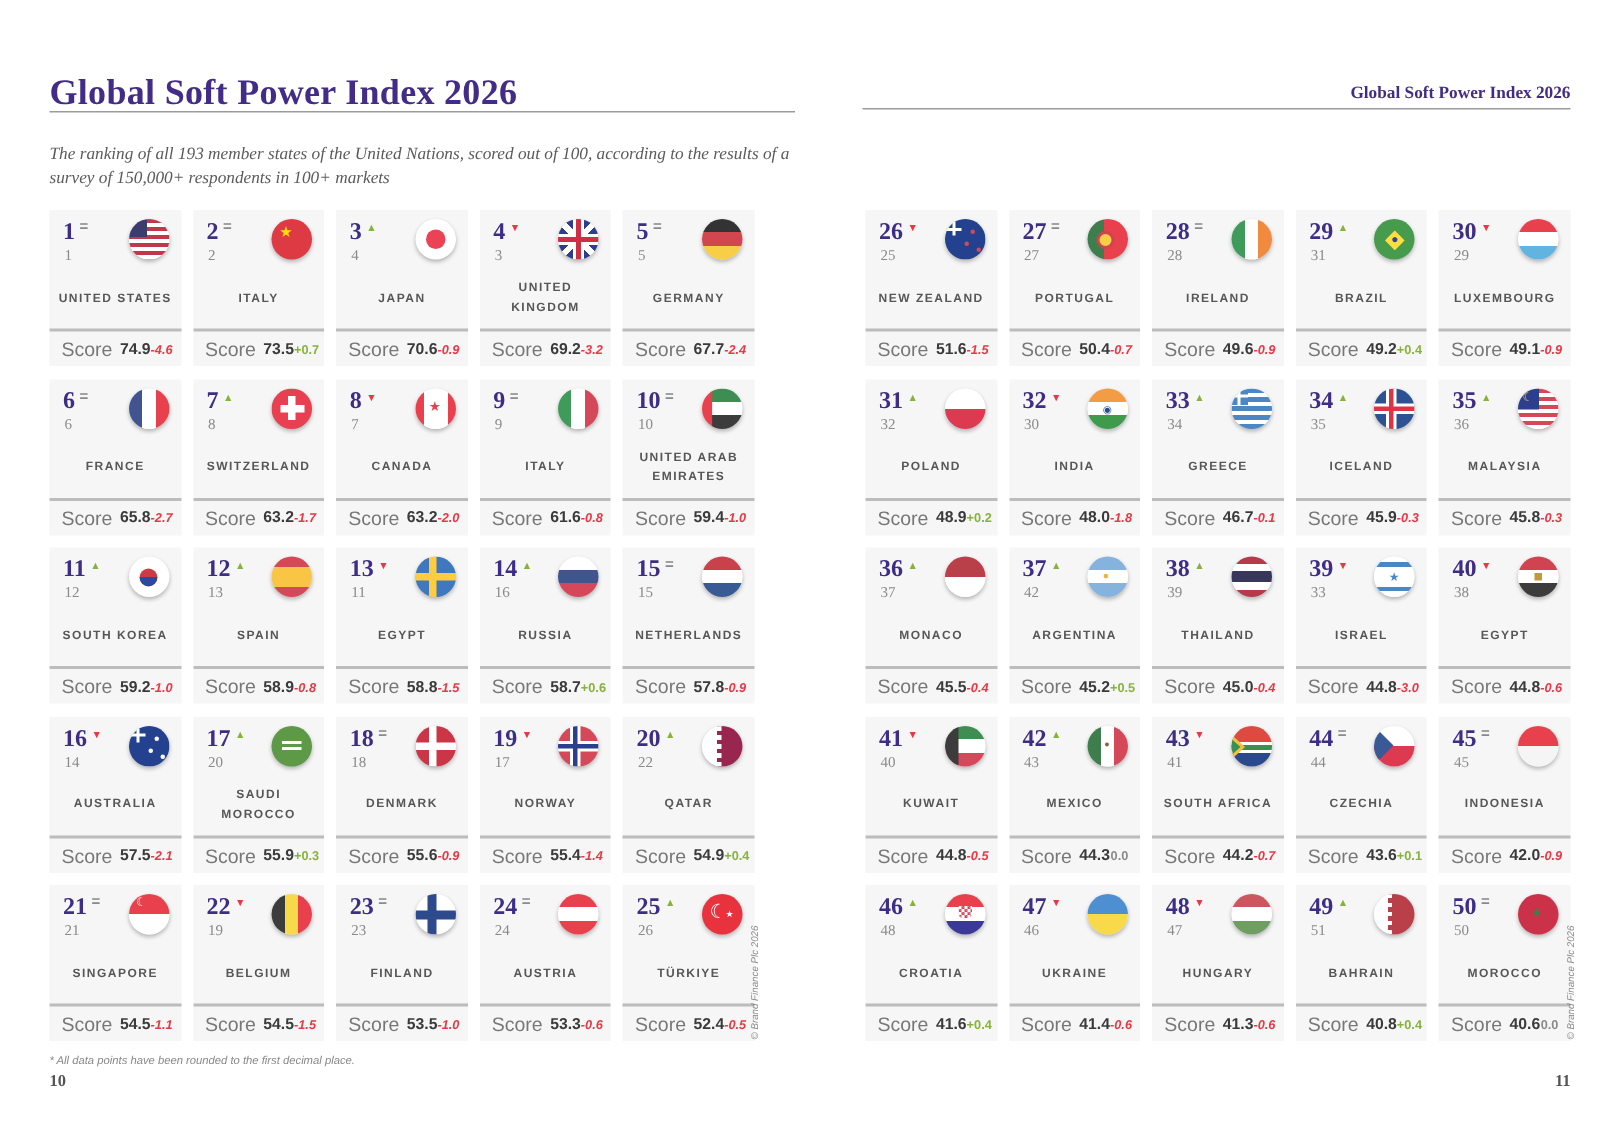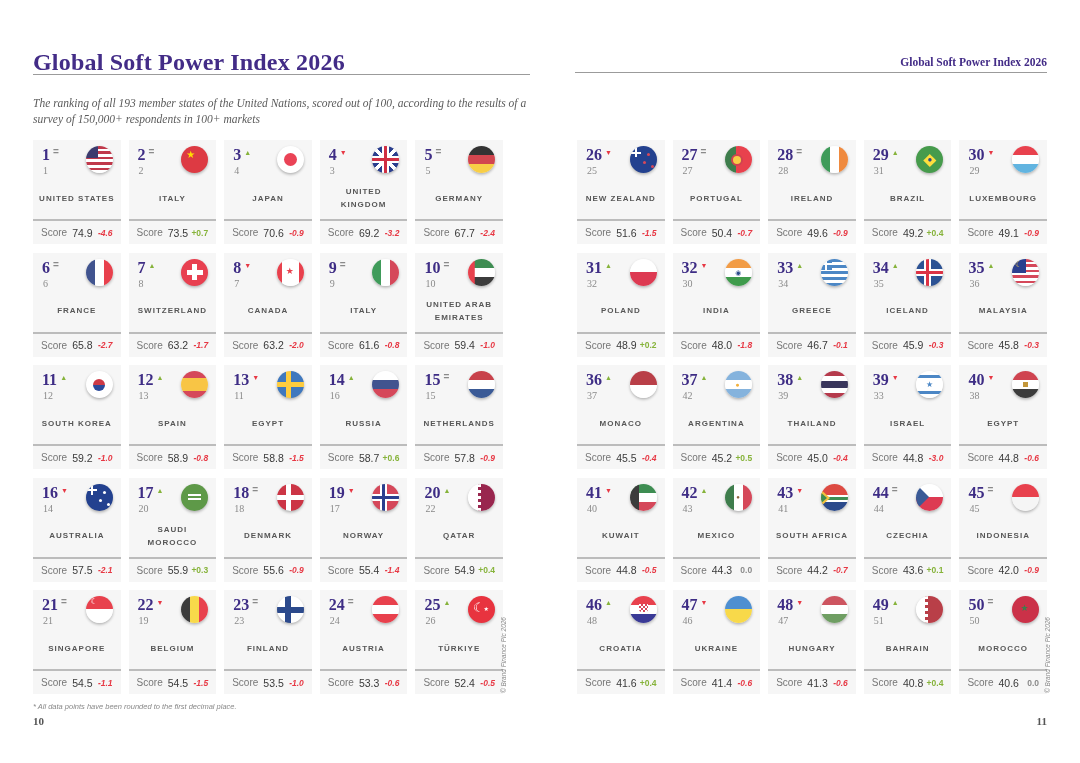--- a/index.html
+++ b/index.html
@@ -29,22 +29,22 @@
   .indicator.up{color:#86b33a;font-size:7px;margin-top:3px;}
   .indicator.down{color:#e73844;font-size:7px;margin-top:3px;}
   .indicator.same{color:#8a8a8a;font-size:10px;font-weight:bold;margin-top:1px;}
   .prev{position:absolute;top:25px;left:10px;font-family:"Liberation Serif",serif;
     font-size:10px;color:#8a8a8a;}
   .name{position:absolute;top:42px;left:3px;right:3px;height:34px;display:flex;
     align-items:center;justify-content:center;text-align:center;
     font-size:8px;font-weight:bold;letter-spacing:1px;color:#575757;line-height:1.6;}
   .score-row{position:absolute;bottom:0;left:0;right:0;height:23px;border-top:2px solid #bcbcbc;
     display:flex;align-items:center;padding:0 8px;}
-  .score-label{font-size:10px;color:#777;}
-  .score-value{font-size:10.5px;font-weight:normal;color:#3a3a3a;margin-left:5px;}
+  .score-label{font-size:13px;color:#777;}
+  .score-value{font-size:10.5px;font-weight:bold;color:#3a3a3a;margin-left:5px;}
   .delta{margin-left:auto;font-size:8.5px;font-weight:bold;}
   .delta.pos{color:#86b33a;}
   .delta.neg{color:#e73844;font-style:italic;}
   .delta.zero{color:#8a8a8a;text-align:center;}
 
   
   .footnote{position:absolute;left:33px;top:702px;font-size:7.5px;font-style:italic;color:#888;}
   .page-num{position:absolute;top:715px;font-family:"Liberation Serif",serif;
     font-size:11px;font-weight:bold;color:#555;}
   #page-num-left{left:33px;}

